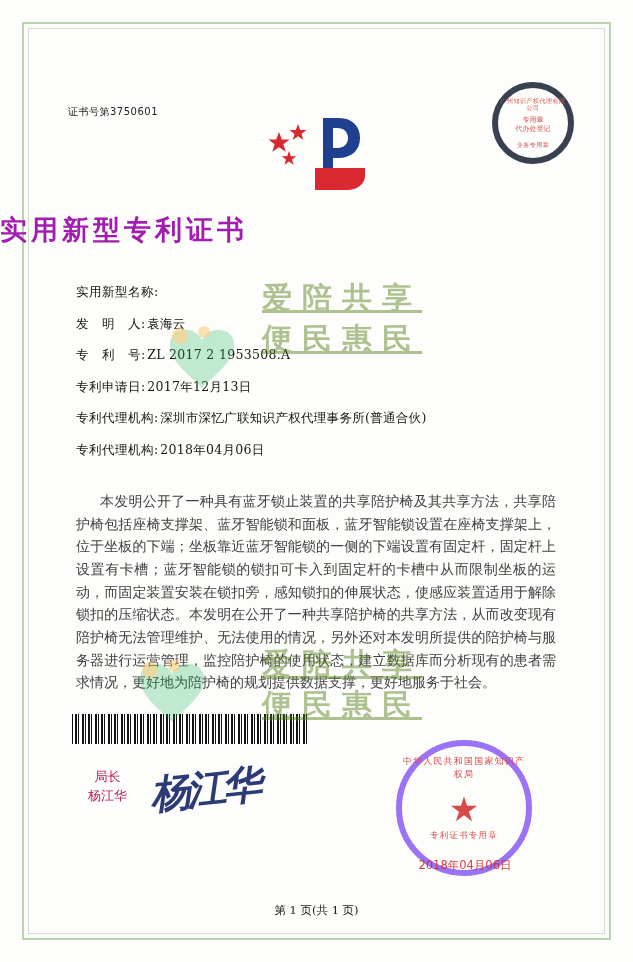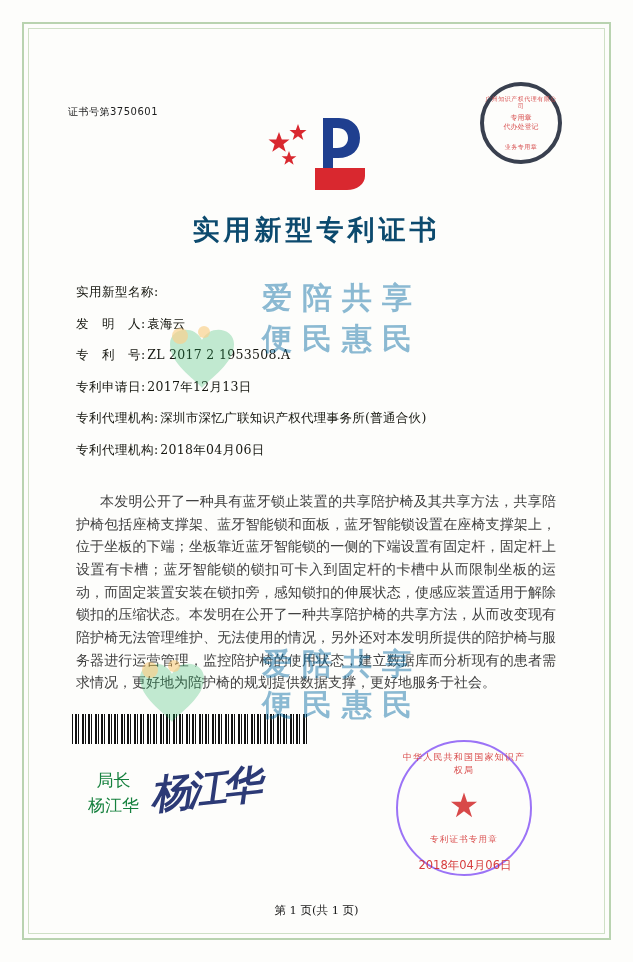--- a/index.html
+++ b/index.html
@@ -67,23 +67,23 @@
   
   .logo {
     position: absolute;
     left: 265px; top: 112px;
     width: 110px; height: 85px;
   }
 
   
   .seal-top {
     position: absolute;
-    left: 480px; top: 82px;
+    left: 492px; top: 82px;
     width: 82px; height: 82px;
-    border: 4px solid #0f172a;
+    border: 6px solid #0f172a;
     border-radius: 50%;
     color: #cf2b2b;
     opacity: 0.82;
     box-sizing: border-box;
   }
   .seal-top .seal-arc-top,
   .seal-top .seal-arc-bottom {
     position: absolute;
     left: 0; right: 0;
     text-align: center;
@@ -102,25 +102,25 @@
     font-size: 7px;
     line-height: 1.35;
     font-family: "DejaVu Sans", "Liberation Sans", sans-serif;
   }
 
   
   .doc-title {
     position: absolute;
     left: 0; right: 0;
     top: 212px;
-    text-align: center;
+    text-align: left;
     font-size: 27px;
     font-weight: bold;
     letter-spacing: 4px;
-    color: #0c4a6e;
+    color: #a21caf;
     font-family: "DejaVu Serif", "Liberation Serif", serif;
   }
 
   
   .fields {
     position: absolute;
     left: 76px; top: 284px;
     width: 480px;
     font-size: 12.5px;
     color: #15160f;
@@ -163,44 +163,44 @@
       #111 0 1px, #fff 1px 3px,
       #111 3px 5px, #fff 5px 6px,
       #111 6px 7px, #fff 7px 10px,
       #111 10px 12px, #fff 12px 13px);
   }
 
   
   .director {
     position: absolute;
     left: 88px; top: 768px;
-    font-size: 17px;
+    font-size: 13px;
     line-height: 1.45;
-    color: #15803d;
+    color: #be185d;
     text-align: center;
   }
   .signature {
     position: absolute;
     left: 150px; top: 762px;
     font-size: 40px;
     color: #1b2a6b;
     font-family: "DejaVu Serif", "Liberation Serif", serif;
     font-style: italic;
     font-weight: bold;
     transform: rotate(-6deg);
     letter-spacing: -4px;
     opacity: 0.92;
   }
 
   
   .seal-main {
     position: absolute;
     left: 396px; top: 740px;
     width: 136px; height: 136px;
-    border: 2px solid #8b5cf6;
+    border: 6px solid #8b5cf6;
     border-radius: 50%;
     box-sizing: border-box;
     color: #d22a2a;
     opacity: 0.85;
   }
   .seal-main .ring-text-top,
   .seal-main .ring-text-bottom {
     position: absolute;
     left: 0; right: 0;
     text-align: center;
@@ -241,25 +241,26 @@
 
   
   .watermark {
     position: absolute;
     pointer-events: none;
     user-select: none;
   }
   .wm-text {
     font-family: "DejaVu Sans", "Liberation Sans", sans-serif;
     font-weight: bold;
-    color: #0369a1;
+    color: #4d7c0f;
     opacity: 0.45;
     letter-spacing: 10px;
     line-height: 1.35;
     text-shadow: 0 0 2px rgba(255,255,255,0.7);
+    text-decoration: underline;
   }
   .wm-1 { left: 262px; top: 278px; font-size: 30px; }
   .wm-2 { left: 262px; top: 644px; font-size: 30px; }
   .wm-mark {
     width: 86px; height: 86px;
     opacity: 0.5;
   }
   .wm-mark-1 { left: 160px; top: 316px; }
   .wm-mark-2 { left: 130px; top: 650px; }
 </style>

